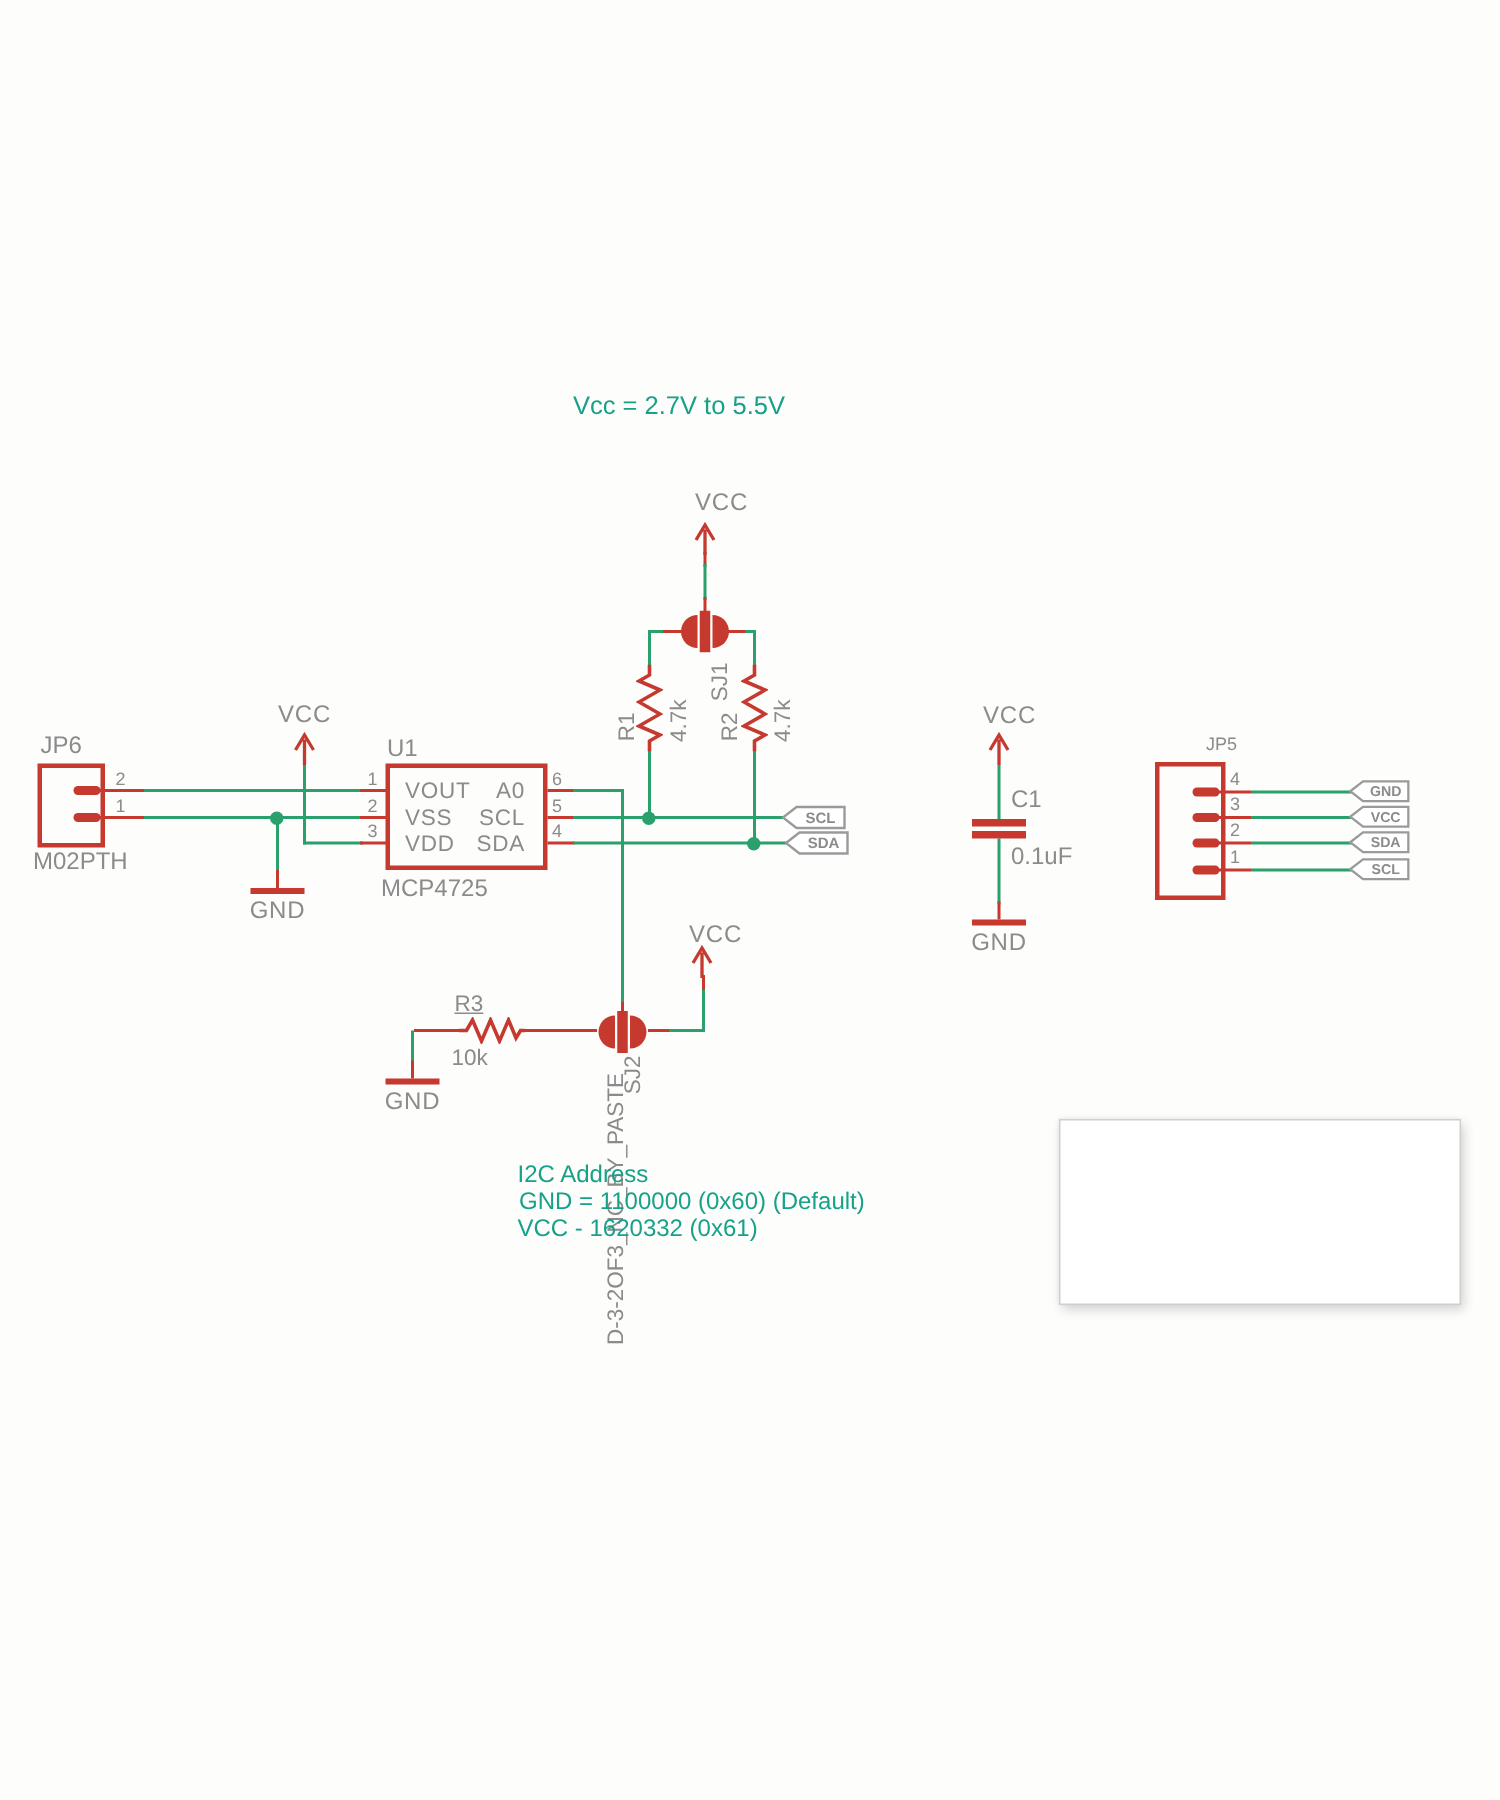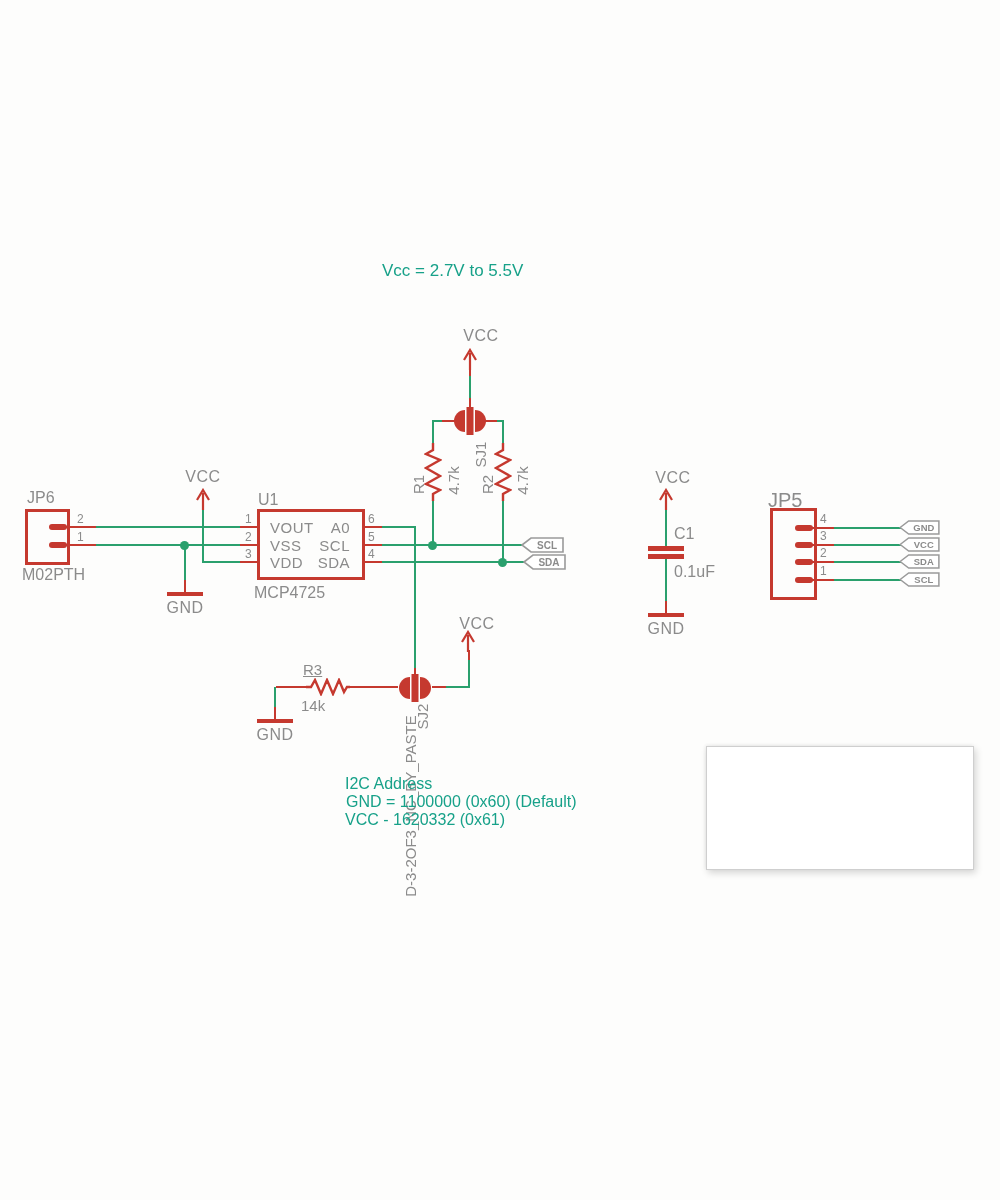--- a/index.html
+++ b/index.html
@@ -180,21 +180,21 @@
   <svg class="svgc" style="left:523px;top:553px;" width="44" height="18" viewBox="0 0 44 18">
     <polygon points="1,9 10,2 42,2 42,16 10,16" fill="#ffffff" stroke="#9a9a9a" stroke-width="1.6"></polygon>
     <text x="26" y="12.5" text-anchor="middle" font-size="10" font-weight="bold" fill="#8b8b8b" font-family="Liberation Sans, sans-serif">SDA</text>
   </svg>
 
   <div class="ref" style="left:674px;top:525px;font-size:16px;">C1</div>
   <div class="plate" style="left:648px;top:546px;width:36px;"></div>
   <div class="plate" style="left:648px;top:554px;width:36px;"></div>
   <div class="ref" style="left:674px;top:563px;font-size:16px;">0.1uF</div>
 
-  <div class="ref" style="left:768px;top:489px;font-size:20px;">JP5</div>
+  <div class="ref" style="left:804px;top:489px;font-size:12px;">JP5</div>
   <div class="comp-box" style="left:770px;top:508px;width:47px;height:92px;"></div>
   <div class="pad" style="left:795px;top:525px;width:18px;height:6px;"></div>
   <div class="pad" style="left:795px;top:542px;width:18px;height:6px;"></div>
   <div class="pad" style="left:795px;top:559px;width:18px;height:6px;"></div>
   <div class="pad" style="left:795px;top:577px;width:18px;height:6px;"></div>
   <div class="pin-num" style="left:820px;top:512px;">4</div>
   <div class="pin-num" style="left:820px;top:529px;">3</div>
   <div class="pin-num" style="left:820px;top:546px;">2</div>
   <div class="pin-num" style="left:820px;top:564px;">1</div>
 
@@ -212,21 +212,21 @@
   </svg>
   <svg class="svgc" style="left:899px;top:571px;" width="42" height="17" viewBox="0 0 44 18">
     <polygon points="1,9 10,2 42,2 42,16 10,16" fill="#ffffff" stroke="#9a9a9a" stroke-width="1.6"></polygon>
     <text x="26" y="12.5" text-anchor="middle" font-size="10" font-weight="bold" fill="#8b8b8b" font-family="Liberation Sans, sans-serif">SCL</text>
   </svg>
 
   <div class="ref" style="left:303px;top:661px;text-decoration:underline;">R3</div>
   <svg class="svgc" style="left:306px;top:678px;" width="44" height="18" viewBox="0 0 44 18">
     <path d="M0,9 L5,9 L9,2 L15,16 L21,2 L27,16 L33,2 L38,14 L41,9 L44,9" stroke="#c5392f" stroke-width="2.4" fill="none"></path>
   </svg>
-  <div class="ref" style="left:301px;top:697px;">14k</div>
+  <div class="ref" style="left:301px;top:697px;">10k</div>
 
   <svg class="svgc" style="left:392px;top:674px;" width="46" height="28" viewBox="0 0 46 28">
     <path d="M18,3 A11,11 0 0 0 18,25 Z" fill="#c5392f"></path>
     <rect x="19.5" y="0" width="7" height="28" fill="#c5392f"></rect>
     <path d="M28,3 A11,11 0 0 1 28,25 Z" fill="#c5392f"></path>
   </svg>
   <div class="ref rot" style="left:401px;top:709px;width:40px;height:15px;">SJ2</div>
 
   <div class="note" style="left:345px;top:775px;">I2C Address</div>
   <div class="note" style="left:346px;top:793px;">GND = 1100000 (0x60) (Default)</div>

